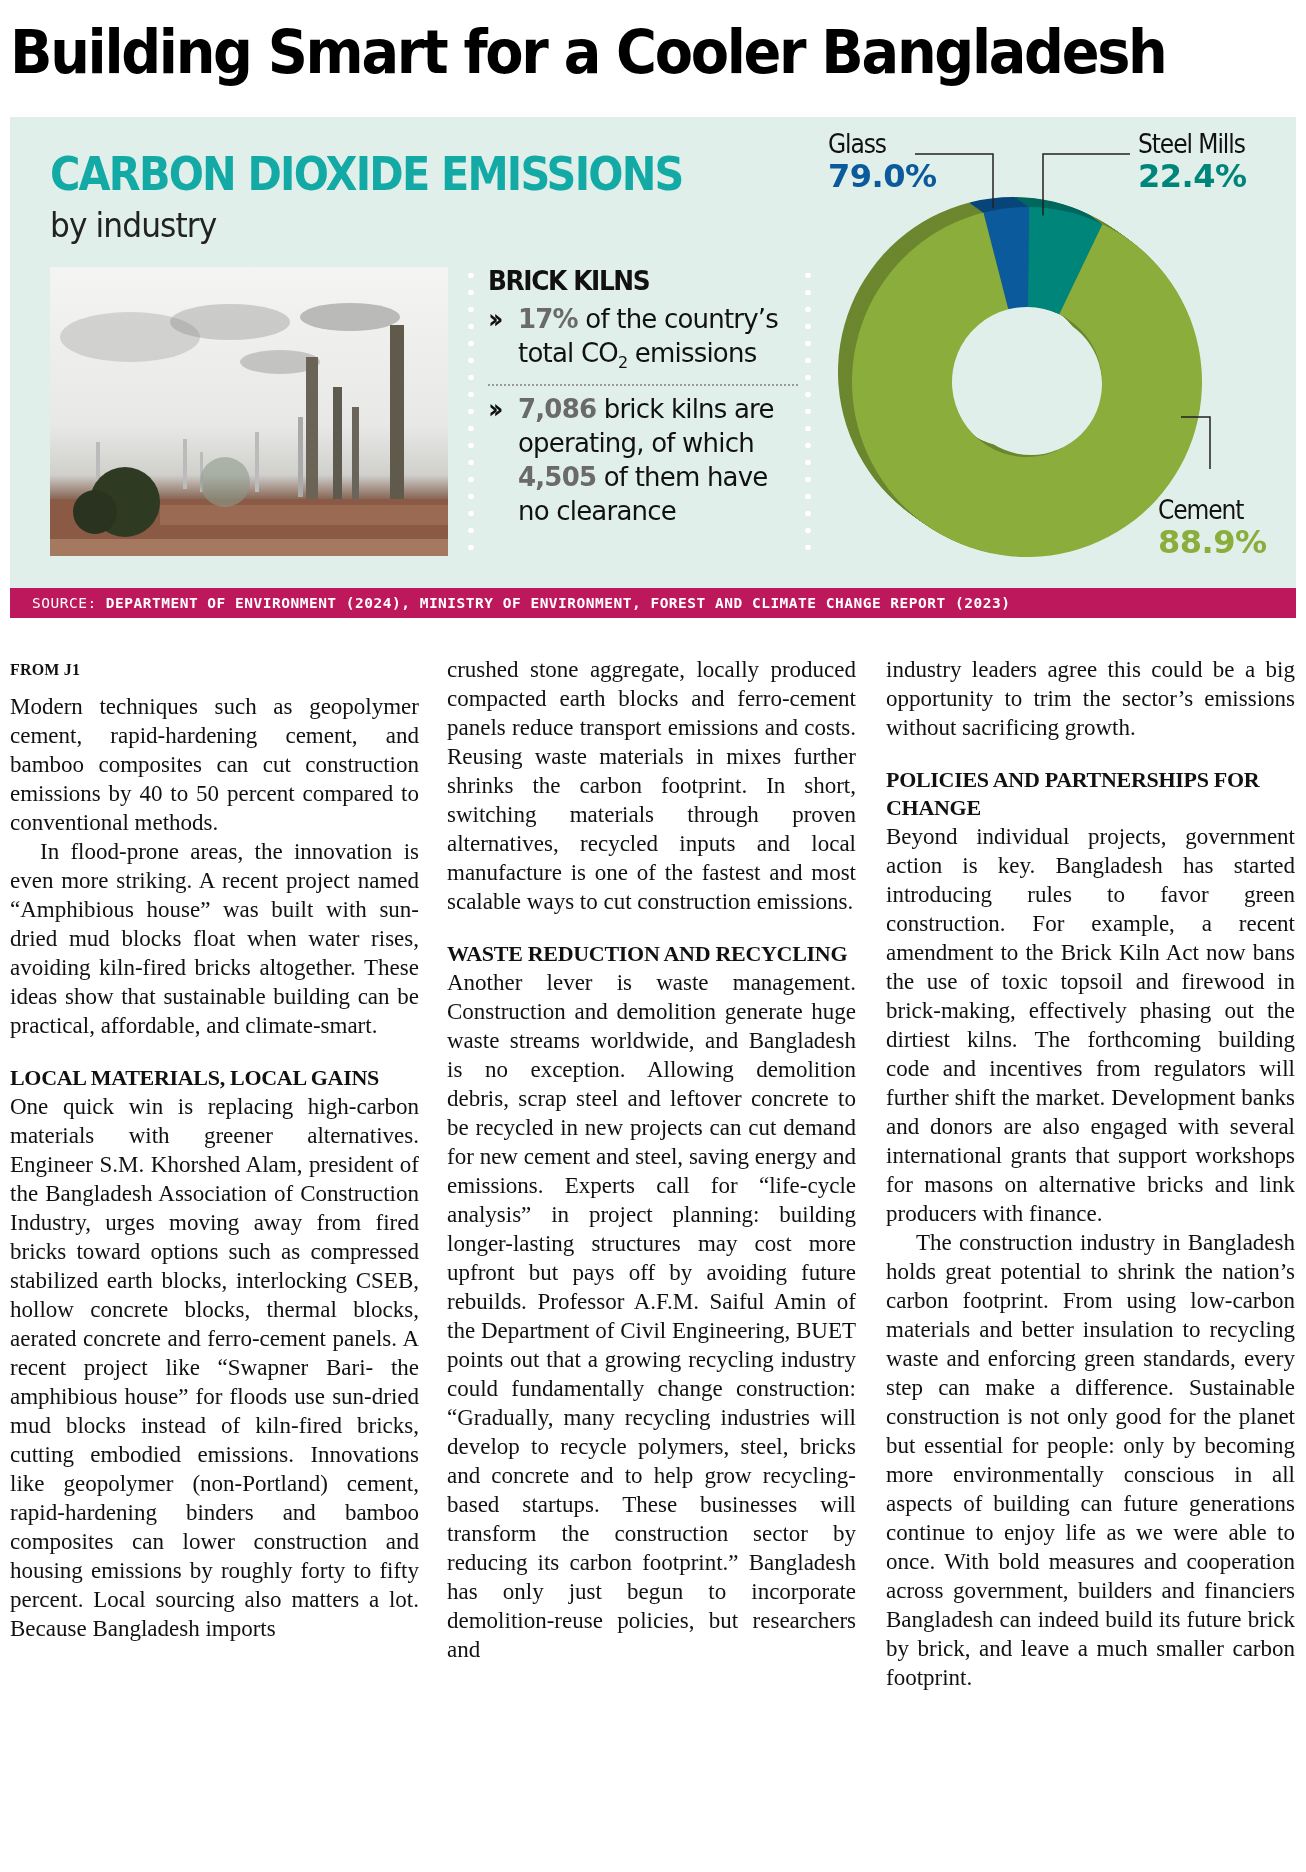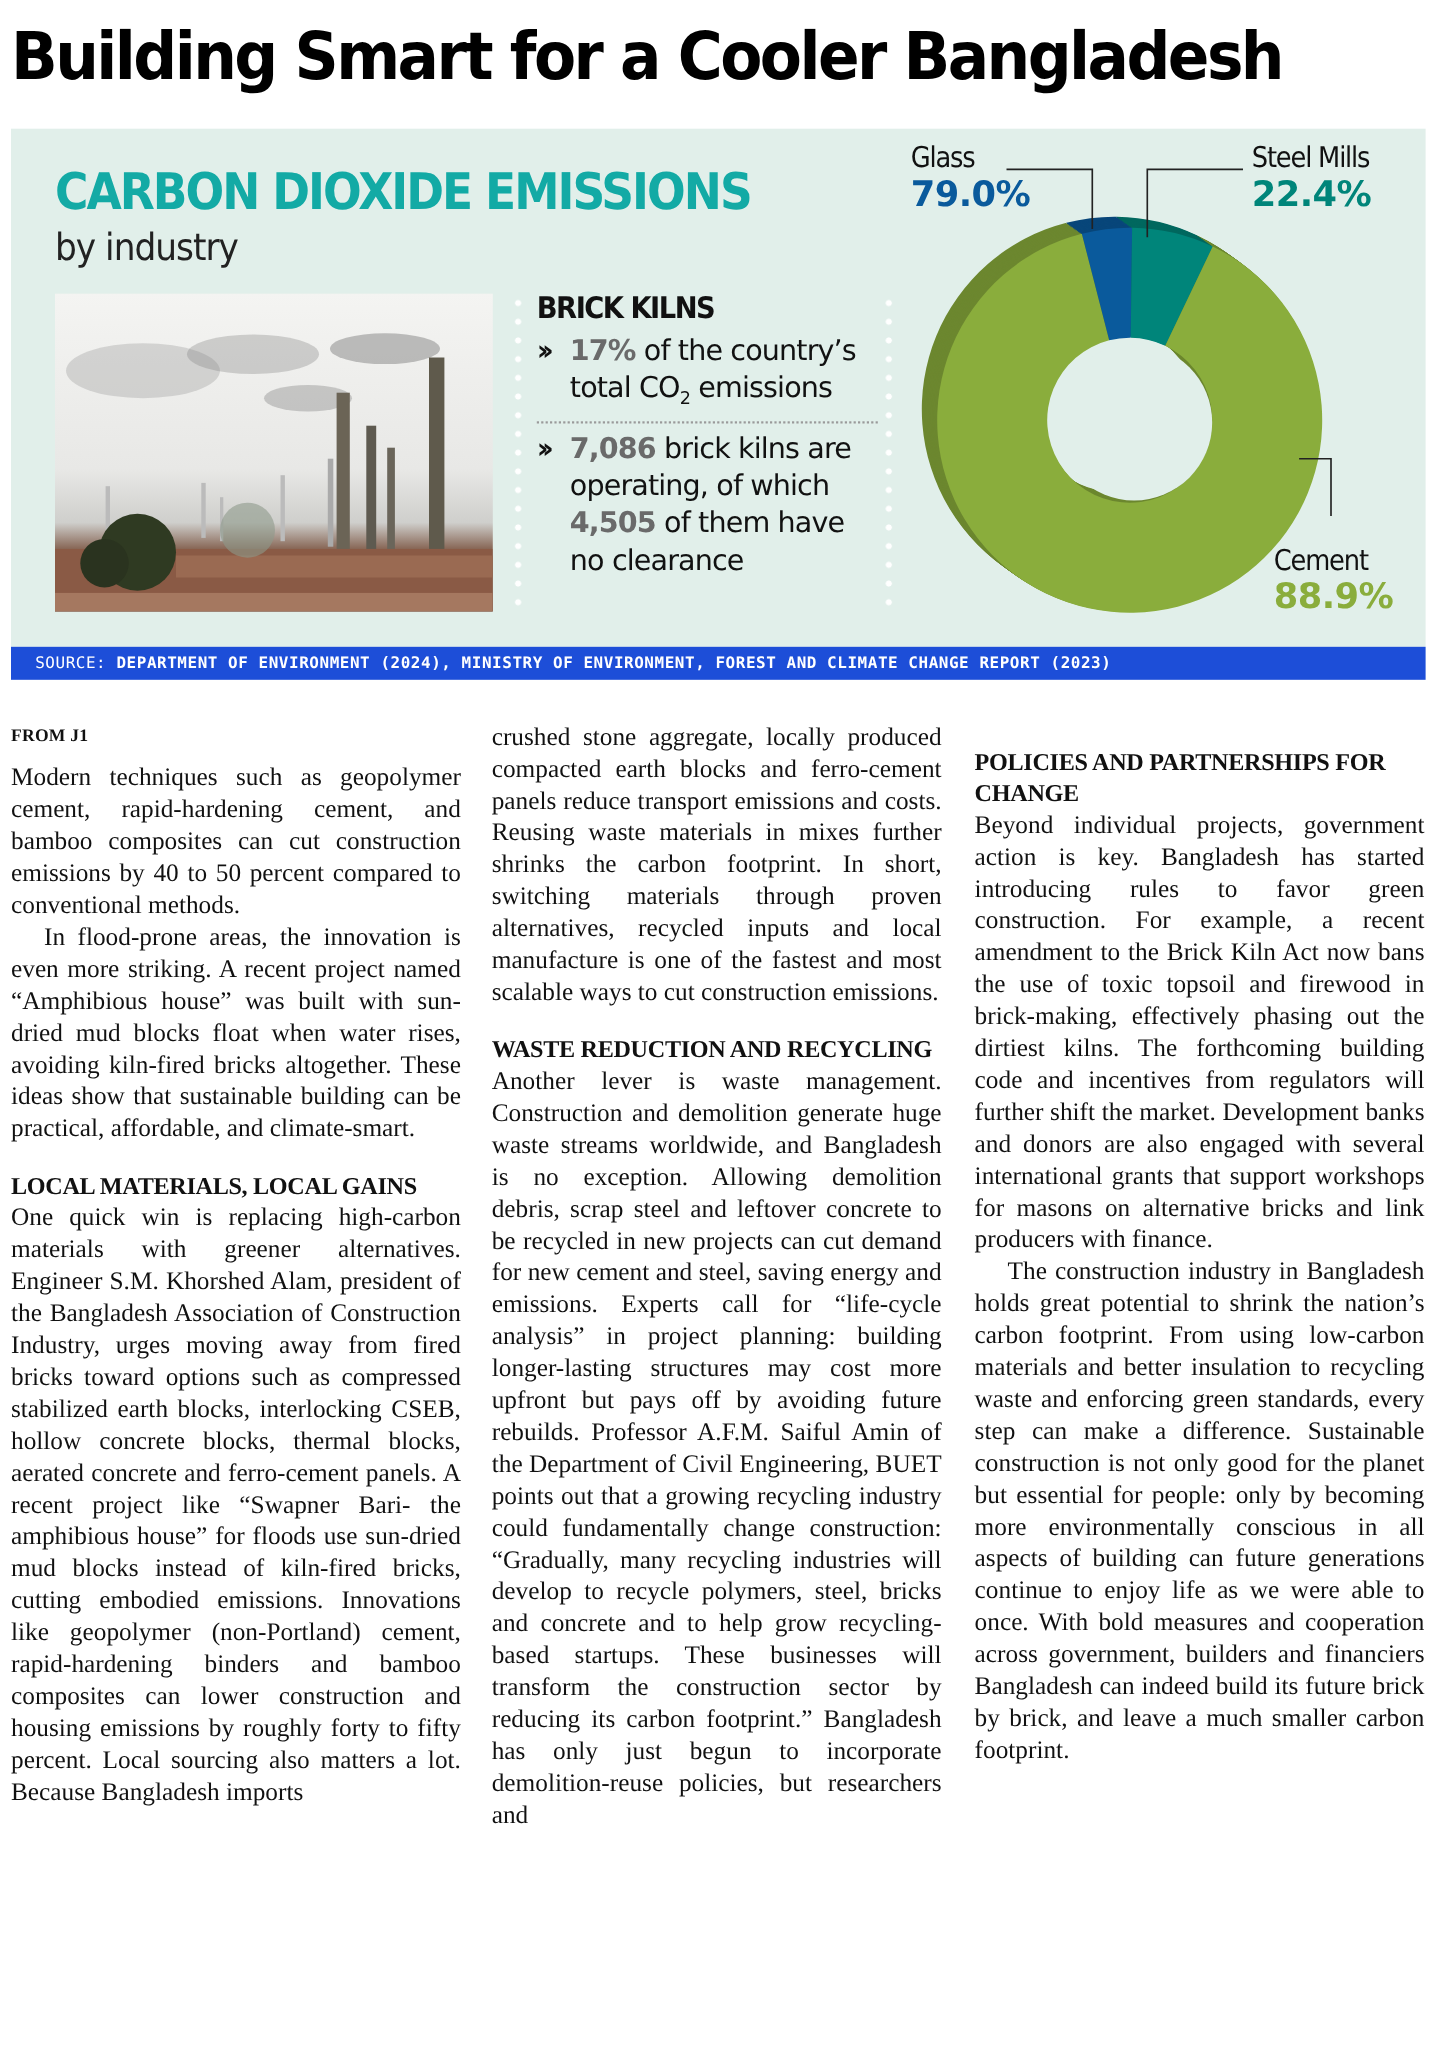--- a/index.html
+++ b/index.html
@@ -47,21 +47,21 @@
   }
   .fact { position: relative; padding-left: 30px; font-size: 26px; line-height: 34px; letter-spacing: -0.8px; }
   .fact .chev { position: absolute; left: 0; top: 0; font-weight: bold; font-size: 26px; letter-spacing: -6px; }
   .fact .num { color: #6a6a6a; font-weight: bold; }
   .sep { border-top: 2px dotted #9a9a9a; margin: 4px 0 6px 0; }
   .chart-wrap { position: absolute; left: 780px; top: 0; width: 506px; height: 416px; }
   .lbl { position: absolute; font-family: "DejaVu Sans", sans-serif; white-space: nowrap; }
   .lbl .name { font-size: 26px; letter-spacing: -1.2px; color: #111; display: block; transform: scaleX(0.9); transform-origin: left top; }
   .lbl .pct { font-size: 32px; font-weight: bold; letter-spacing: -0.5px; display: block; line-height: 34px; }
   .source-bar {
-    position: absolute; left: 10px; top: 588px; width: 1286px; height: 30px; background: #1d4ed8;
+    position: absolute; left: 10px; top: 588px; width: 1286px; height: 30px; background: #be185d;
     font-family: "DejaVu Sans Mono", monospace; font-size: 14.5px; color: #ffffff; line-height: 30px;
     white-space: nowrap; overflow: hidden;
   }
   .source-bar .inner { padding-left: 22px; letter-spacing: 0.5px; }
   .source-bar .src-label { font-weight: normal; }
   .source-bar .src-text { font-weight: bold; }
   .article {
     position: absolute; top: 656px; font-family: "Liberation Serif", "DejaVu Serif", serif;
     font-size: 23px; line-height: 29px; color: #111; text-align: justify; hyphens: none;
   }
@@ -195,16 +195,17 @@
   <p>One quick win is replacing high-carbon materials with greener alternatives. Engineer S.M. Khorshed Alam, president of the Bangladesh Association of Construction Industry, urges moving away from fired bricks toward options such as compressed stabilized earth blocks, interlocking CSEB, hollow concrete blocks, thermal blocks, aerated concrete and ferro-cement panels. A recent project like “Swapner Bari- the amphibious house” for floods use sun-dried mud blocks instead of kiln-fired bricks, cutting embodied emissions. Innovations like geopolymer (non-Portland) cement, rapid-hardening binders and bamboo composites can lower construction and housing emissions by roughly forty to fifty percent. Local sourcing also matters a lot. Because Bangladesh imports</p>
 </div>
 
 <div class="article col2">
   <p>crushed stone aggregate, locally produced compacted earth blocks and ferro-cement panels reduce transport emissions and costs. Reusing waste materials in mixes further shrinks the carbon footprint. In short, switching materials through proven alternatives, recycled inputs and local manufacture is one of the fastest and most scalable ways to cut construction emissions.</p>
   <div class="subhead">WASTE REDUCTION AND RECYCLING</div>
   <p>Another lever is waste management. Construction and demolition generate huge waste streams worldwide, and Bangladesh is no exception. Allowing demolition debris, scrap steel and leftover concrete to be recycled in new projects can cut demand for new cement and steel, saving energy and emissions. Experts call for “life-cycle analysis” in project planning: building longer-lasting structures may cost more upfront but pays off by avoiding future rebuilds. Professor A.F.M. Saiful Amin of the Department of Civil Engineering, BUET points out that a growing recycling industry could fundamentally change construction: “Gradually, many recycling industries will develop to recycle polymers, steel, bricks and concrete and to help grow recycling-based startups. These businesses will transform the construction sector by reducing its carbon footprint.” Bangladesh has only just begun to incorporate demolition-reuse policies, but researchers and</p>
 </div>
 
 <div class="article col3">
+  <p>industry leaders agree this could be a big opportunity to trim the sector’s emissions without sacrificing growth.</p>
   <div class="subhead">POLICIES AND PARTNERSHIPS FOR CHANGE</div>
   <p>Beyond individual projects, government action is key. Bangladesh has started introducing rules to favor green construction. For example, a recent amendment to the Brick Kiln Act now bans the use of toxic topsoil and firewood in brick-making, effectively phasing out the dirtiest kilns. The forthcoming building code and incentives from regulators will further shift the market. Development banks and donors are also engaged with several international grants that support workshops for masons on alternative bricks and link producers with finance.</p>
   <p class="indent">The construction industry in Bangladesh holds great potential to shrink the nation’s carbon footprint. From using low-carbon materials and better insulation to recycling waste and enforcing green standards, every step can make a difference. Sustainable construction is not only good for the planet but essential for people: only by becoming more environmentally conscious in all aspects of building can future generations continue to enjoy life as we were able to once. With bold measures and cooperation across government, builders and financiers Bangladesh can indeed build its future brick by brick, and leave a much smaller carbon footprint.</p>
 </div>
 
 </body></html>

